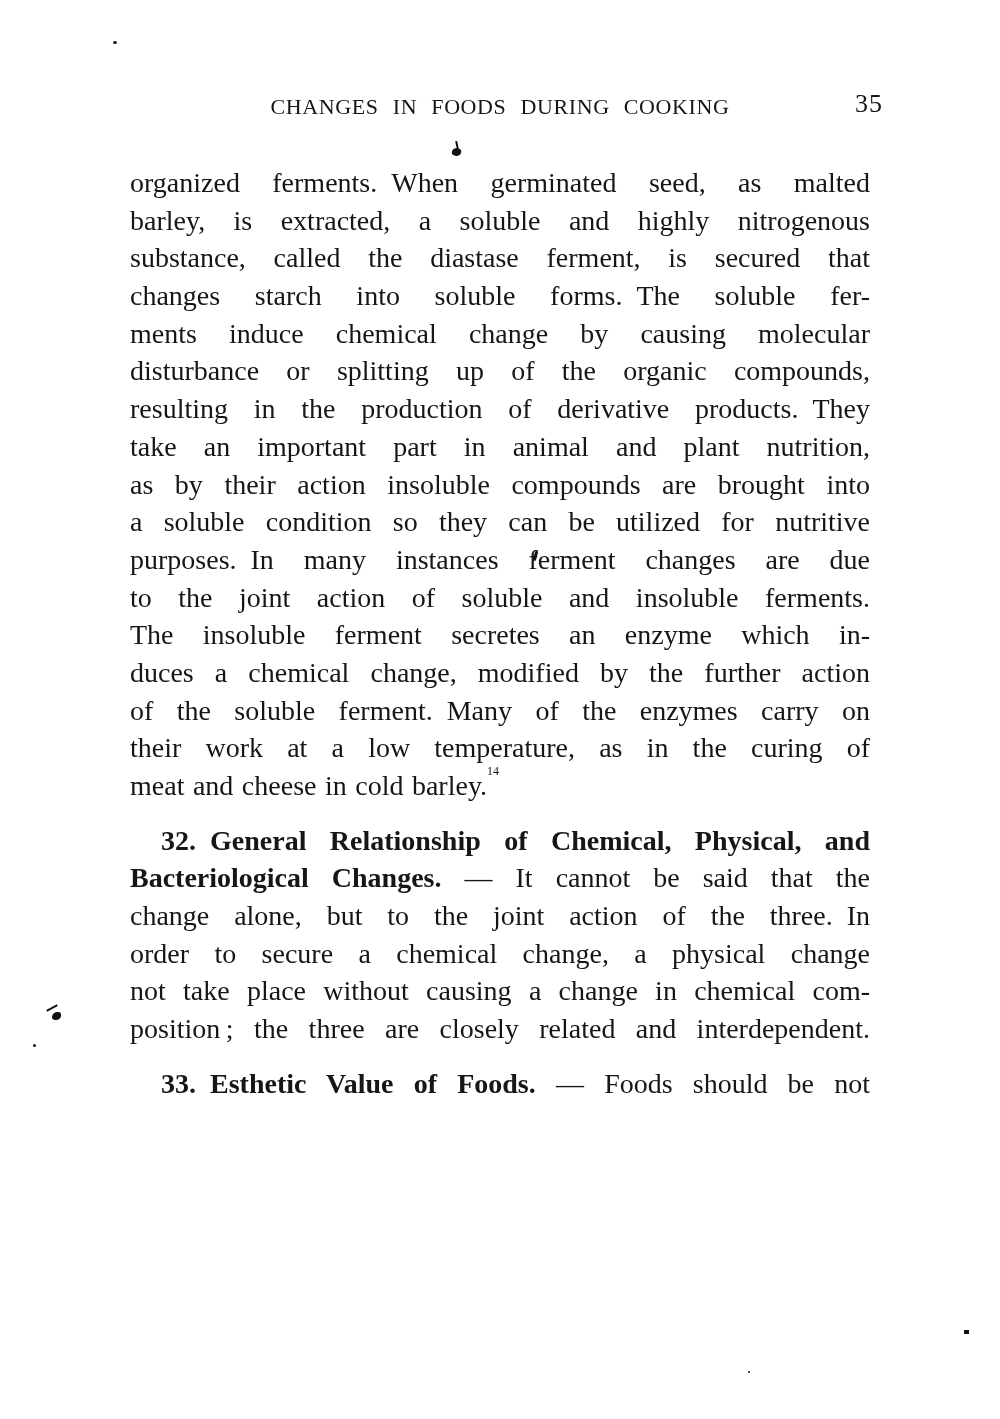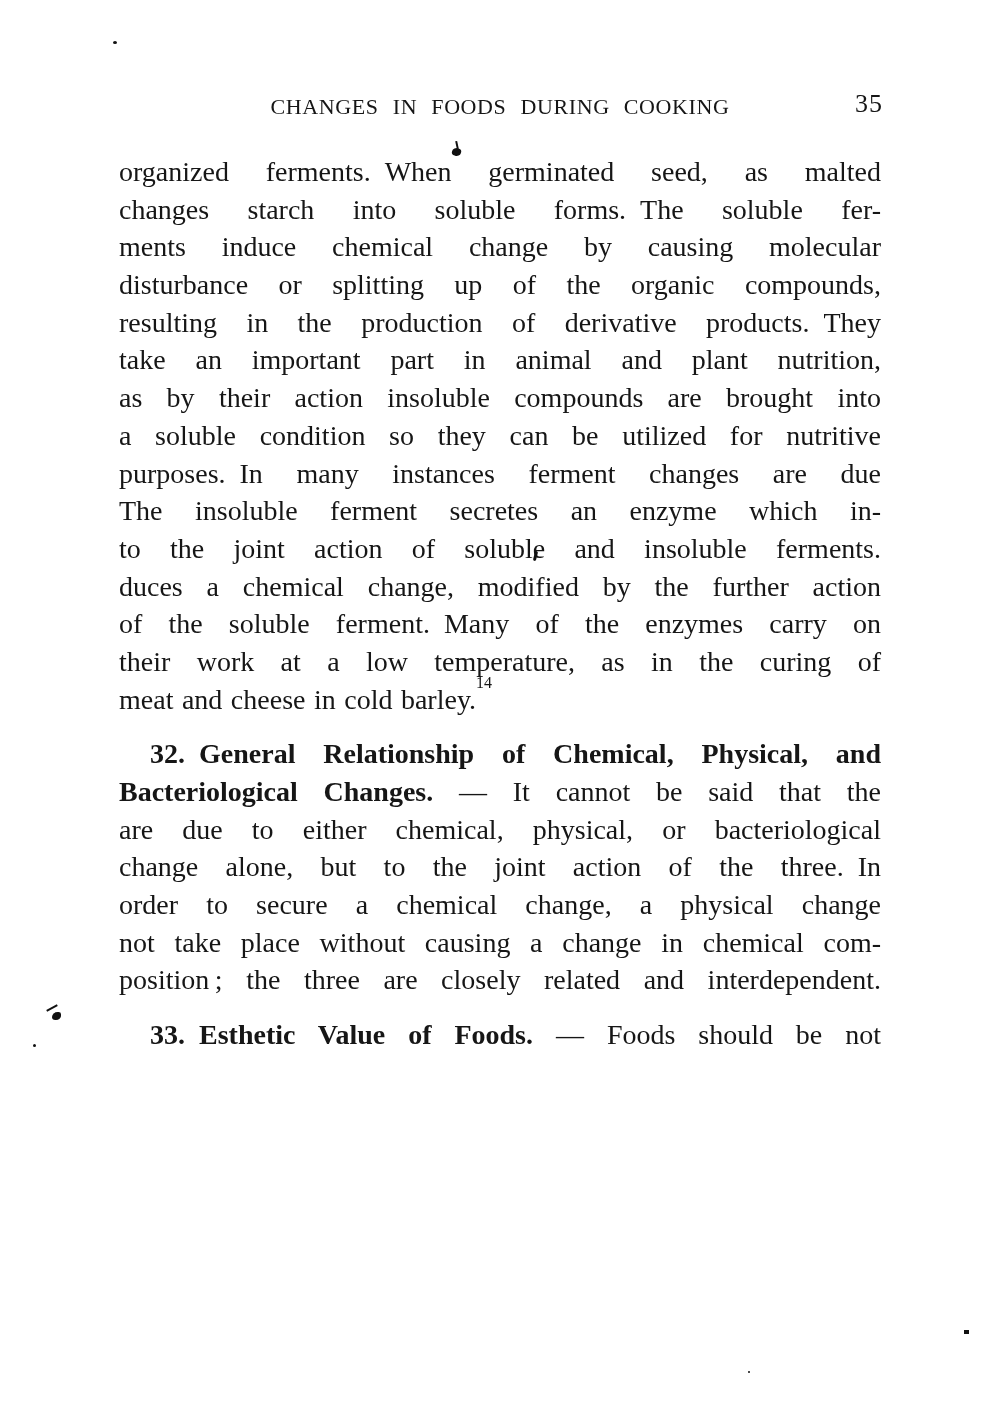--- a/index.html
+++ b/index.html
@@ -39,38 +39,38 @@
   
   .body-text {
     position: absolute;
     top: 149px;
     left: 115px;
     width: 770px;
     font-size: 28px;
     line-height: 37.7px;
     word-spacing: 1.5px;
   }
-  .para { margin: 4px; }
+  .para { margin: 15px; }
   .para + .para { margin-top: 17px; }
   .ln {
     text-align: justify;
     text-align-last: justify;
     height: 37.7px;
     overflow: visible;
     white-space: nowrap;
   }
   .ln.justspread { white-space: normal; }
   .ln.short {
     text-align-last: left;
     text-align: left;
   }
   .ln.indent { text-indent: 31px; }
   .b { font-weight: bold; }
   .fn {
-    font-size: 16px;
+    font-size: 12px;
     line-height: 0;
     position: relative;
     top: -10px;
     letter-spacing: 0;
   }
   
   .speck { position: absolute; background: #111; }
   .round { border-radius: 50%; }
 </style>
 </head>
@@ -80,40 +80,41 @@
 
   <div class="page-header">
     <div class="running-title">CHANGES IN FOODS DURING COOKING</div>
     <div class="page-number">35</div>
   </div>
 
   <div class="body-text">
 
     <div class="para">
       <div class="ln justspread">organized ferments. When germinated seed, as malted</div>
+      <div class="ln justspread">barley, is extracted, a soluble and highly nitrogenous</div>
+      <div class="ln justspread">substance, called the diastase ferment, is secured that</div>
       <div class="ln justspread">changes starch into soluble forms. The soluble fer-</div>
       <div class="ln justspread">ments induce chemical change by causing molecular</div>
       <div class="ln justspread">disturbance or splitting up of the organic compounds,</div>
       <div class="ln justspread">resulting in the production of derivative products. They</div>
       <div class="ln justspread">take an important part in animal and plant nutrition,</div>
       <div class="ln justspread">as by their action insoluble compounds are brought into</div>
       <div class="ln justspread">a soluble condition so they can be utilized for nutritive</div>
       <div class="ln justspread">purposes. In many instances ferment changes are due</div>
+      <div class="ln justspread">to the joint action of soluble and insoluble ferments.</div>
       <div class="ln justspread">The insoluble ferment secretes an enzyme which in-</div>
-      <div class="ln justspread">to the joint action of soluble and insoluble ferments.</div>
       <div class="ln justspread">duces a chemical change, modified by the further action</div>
       <div class="ln justspread">of the soluble ferment. Many of the enzymes carry on</div>
       <div class="ln justspread">their work at a low temperature, as in the curing of</div>
       <div class="ln short"><span>meat and cheese in cold barley.</span><sup class="fn">14</sup></div>
     </div>
 
     <div class="para">
       <div class="ln justspread indent b">32. General Relationship of Chemical, Physical, and</div>
       <div class="ln justspread"><span class="b">Bacteriological Changes.</span><span> — It cannot be said that the</span></div>
-      <div class="ln justspread">are due to either chemical, physical, or bacteriological</div>
       <div class="ln justspread">change alone, but to the joint action of the three. In</div>
       <div class="ln justspread">order to secure a chemical change, a physical change</div>
       <div class="ln justspread">not take place without causing a change in chemical com-</div>
       <div class="ln justspread">position ; the three are closely related and interdependent.</div>
     </div>
 
     <div class="para">
       <div class="ln justspread indent"><span class="b">33. Esthetic Value of Foods.</span><span> — Foods should be not</span></div>
     </div>
 

